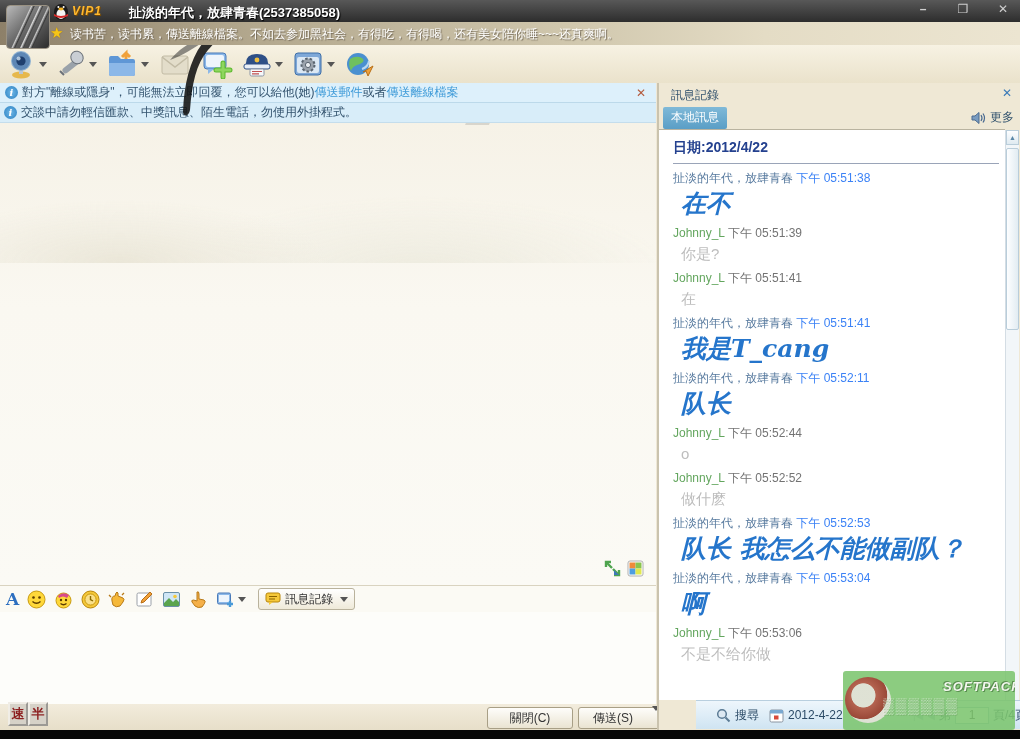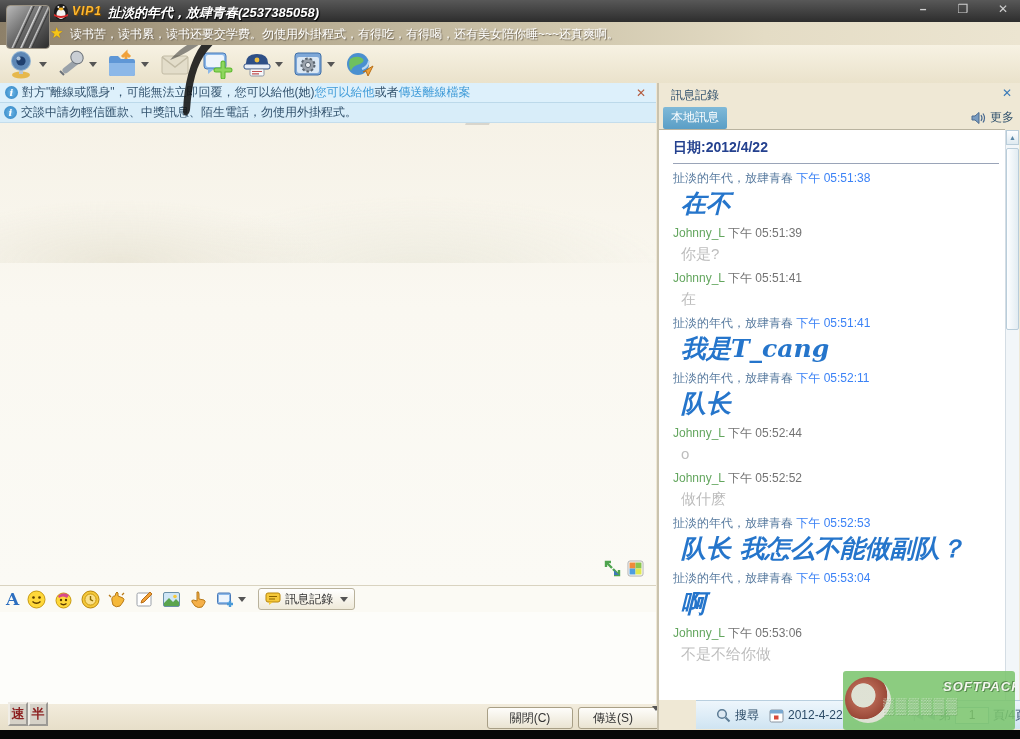--- a/index.html
+++ b/index.html
@@ -3,22 +3,22 @@
 <meta charset="utf-8">
 <style>
   * { margin:0; padding:0; box-sizing:border-box; }
   html,body { width:1020px; height:739px; overflow:hidden; }
   body { font-family:"Liberation Sans","DejaVu Sans",sans-serif; font-size:12px; background:#000; }
   .window { position:relative; width:1020px; height:739px; background:#efe8d6; overflow:hidden; }
 
   
   .titlebar { position:absolute; left:0; top:0; width:1020px; height:22px;
     background:linear-gradient(#585858,#2d2d2d); z-index:6; }
-  .title-text { position:absolute; left:108px; top:4px; color:#fff; font-weight:bold; font-size:13px;
-    text-shadow:1px 1px 1px #000; white-space:nowrap;font-style:italic; }
+  .title-text { position:absolute; left:129px; top:4px; color:#fff; font-weight:bold; font-size:13px;
+    text-shadow:1px 1px 1px #000; white-space:nowrap; }
   .vip-badge { position:absolute; left:72px; top:4px; font-size:12px; font-weight:bold; font-style:italic;
     color:#ffb82e; text-shadow:1px 1px 0 #7a4a00; letter-spacing:1px; }
   .penguin { position:absolute; left:52px; top:2px; }
   .win-controls { position:absolute; right:4px; top:2px; display:flex; gap:14px; z-index:7; }
   .win-btn { width:26px; height:17px; color:#cfcfcf; text-align:center; line-height:15px; font-size:12px;
     font-weight:bold; cursor:pointer; }
 
   
   .subtitlebar { position:absolute; left:0; top:22px; width:1020px; height:23px;
     background:linear-gradient(90deg,#8d8069 0%,#b3a88e 25%,#cfc6ac 55%,#e4dcc5 75%,#ece5d1 100%); z-index:5; }
@@ -179,21 +179,21 @@
     <span class="title-text">扯淡的年代，放肆青春(2537385058)</span>
     <div class="win-controls">
       <div class="win-btn">–</div>
       <div class="win-btn">❐</div>
       <div class="win-btn">✕</div>
     </div>
   </div>
 
   <div class="subtitlebar">
     <span class="star-badge">★</span>
-    <span class="signature">读书苦，读书累，读书还要交学费。勿使用外掛程式，有得吃，有得喝，还有美女陪你睡~~~还真爽啊。</span>
+    <span class="signature">读书苦，读书累，傳送離線檔案。不如去参加黑社会，有得吃，有得喝，还有美女陪你睡~~~还真爽啊。</span>
   </div>
 
   <div class="avatar"></div>
 
   <svg class="swoosh" width="80" height="112" viewBox="0 0 80 112">
     <path d="M62,0 C70,18 52,30 40,44 C28,58 24,78 22,104 C21,110 16,112 15,106 C16,78 22,54 34,38 C44,24 56,16 54,0 Z" fill="#111" opacity="0.88"></path>
     <path d="M34,30 C20,38 10,44 2,54 C14,50 26,42 38,34 Z" fill="#222" opacity="0.5"></path>
   </svg>
   <svg class="swoosh2" width="130" height="80" viewBox="0 0 130 80">
     <path d="M10,80 C30,30 70,8 130,2 C80,20 48,44 34,80 Z" fill="#555"></path>
@@ -270,21 +270,21 @@
           <path d="M18,20 Q24,18 25,12" fill="none" stroke="#bcd8f0" stroke-width="2"></path>
           <path d="M19,23 L29,17 L24,27 L22,22 Z" fill="#f0a13a" stroke="#b86f18"></path>
         </svg>
       </div>
     </div>
   </div>
 
   <div class="notif1 notif">
     <span class="info-dot">i</span>
     <span>對方"離線或隱身"，可能無法立即回覆，您可以給他(她)</span>
-    <span class="link">您可以給他</span>
+    <span class="link">傳送郵件</span>
     <span>或者</span>
     <span class="link">傳送離線檔案</span>
     <span class="notif-close">✕</span>
   </div>
   <div class="notif2 notif">
     <span class="info-dot">i</span>
     <span>交談中請勿輕信匯款、中獎訊息、陌生電話，勿使用外掛程式。</span>
   </div>
 
   <div class="chatview">

